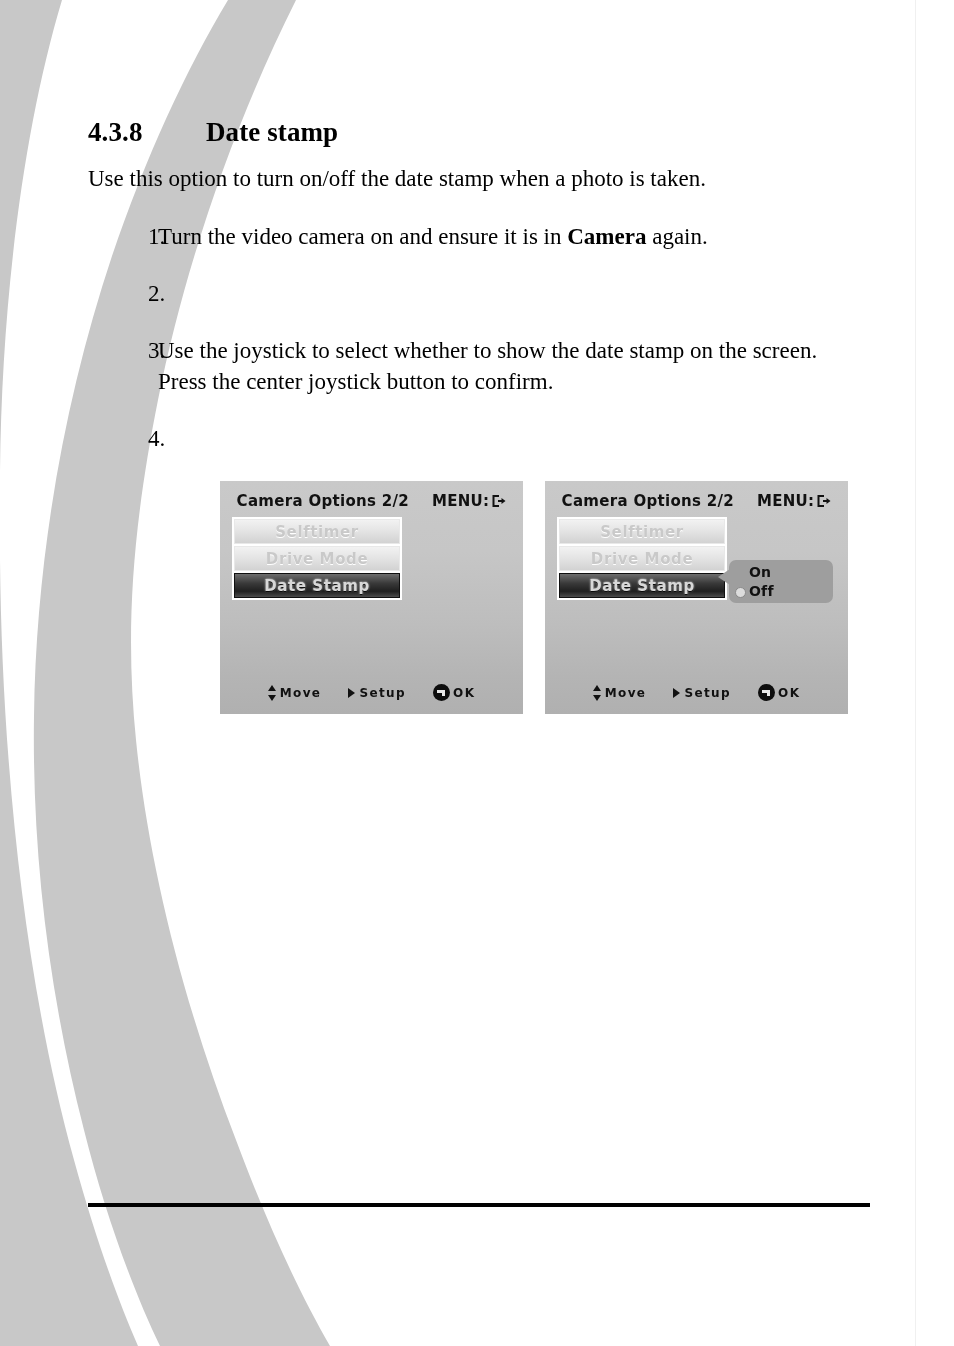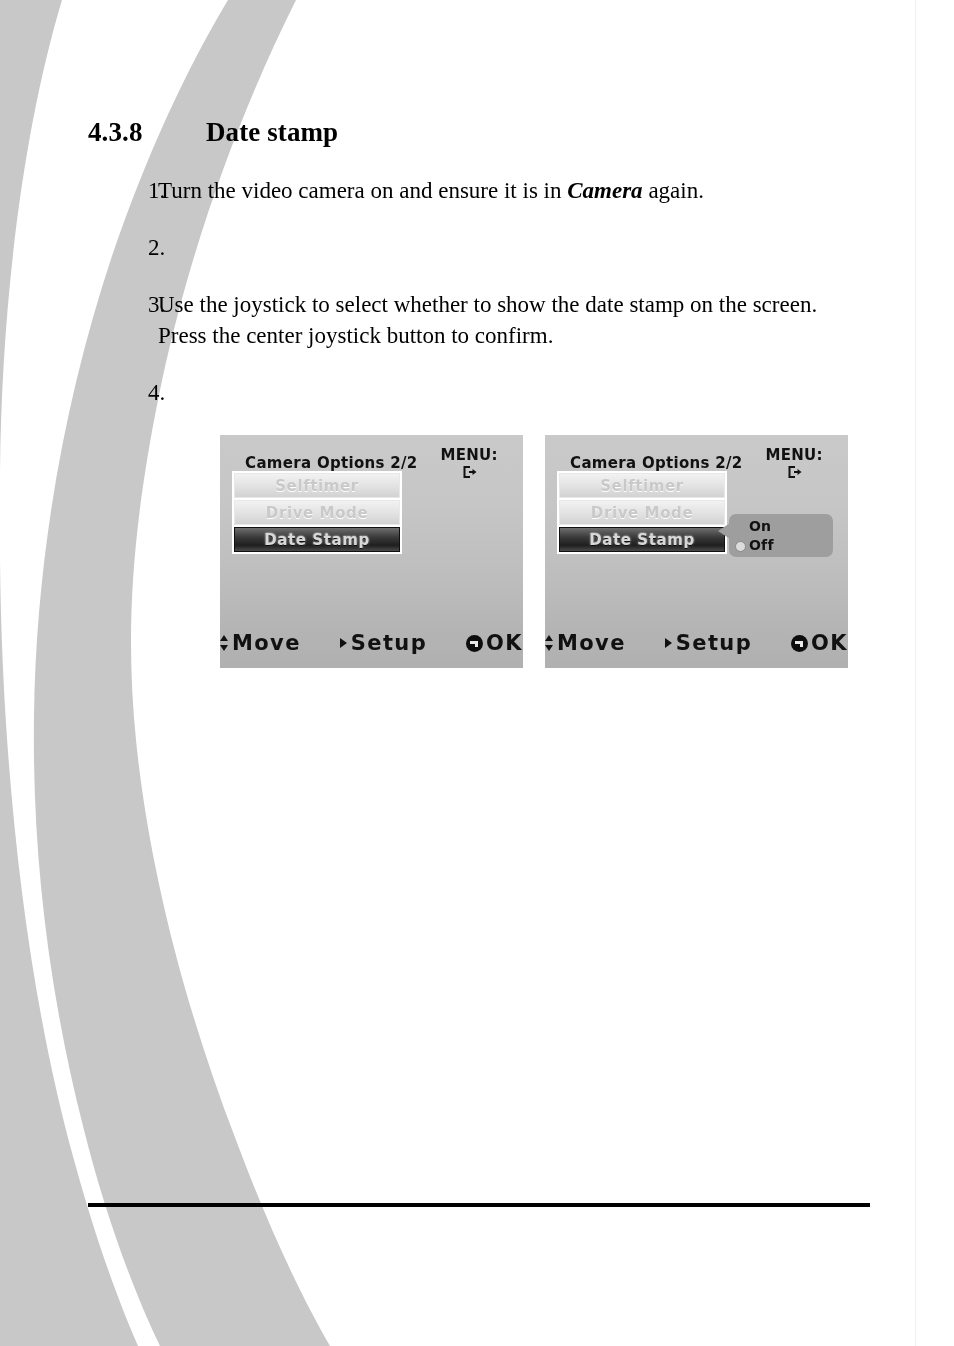--- a/index.html
+++ b/index.html
@@ -89,21 +89,21 @@
     width: 70px;
     padding-left: 60px;
     box-sizing: border-box;
   }
   .step .step-text {
     flex: 1;
     max-width: 672px;
   }
   .step-gap-top { margin-top: 27px; }
 
-  .step b, .intro b { font-weight: bold; font-style: italic; }
+  .step b, .intro b { font-weight: bold; }
 
   
   .screens {
     display: flex;
     gap: 22px;
     margin-top: 27px;
     margin-left: 132px;
   }
 
   .lcd {
@@ -133,21 +133,20 @@
     font-weight: bold;
     color: #111111;
     letter-spacing: 0.3px;
   }
   .lcd-header .hdr-title { white-space: nowrap; }
   .lcd-header .hdr-menu {
     display: flex;
     align-items: center;
     gap: 1px;
     white-space: nowrap;
-    flex-direction: column;
   }
 
   .exit-icon {
     display: inline-block;
     width: 15px;
     height: 14px;
     position: relative;
     margin-left: 1px;
   }
 
@@ -229,23 +228,23 @@
     border: 1px solid #8a8a8a;
   }
 
   .lcd-footer {
     position: absolute;
     left: 0;
     bottom: 13px;
     width: 100%;
     display: flex;
     align-items: center;
-    justify-content: space-between;
+    justify-content: center;
     gap: 27px;
-    font-size: 21px;
+    font-size: 12px;
     font-weight: bold;
     color: #111111;
     letter-spacing: 1.4px;
   }
   .foot-item {
     display: flex;
     align-items: center;
     gap: 3px;
     white-space: nowrap;
   }
@@ -345,20 +344,21 @@
 
   <div class="page-edge-rule"></div>
 
   <div class="content">
 
     <h1 class="section-heading">
       <span class="sec-num">4.3.8</span>
       <span class="sec-title">Date stamp</span>
     </h1>
 
+    <p class="intro">Use this option to turn on/off the date stamp when a photo is taken.</p>
 
     <ol class="steps" id="steps-list">
         <li class="step step-gap-top">
           <span class="step-num">1.</span>
           <span class="step-text"><span>Turn the video camera on and ensure it is in </span><b>Camera</b><span> again.</span></span>
         </li>
         <li class="step">
           <span class="step-num">2.</span>
         </li>
         <li class="step">

